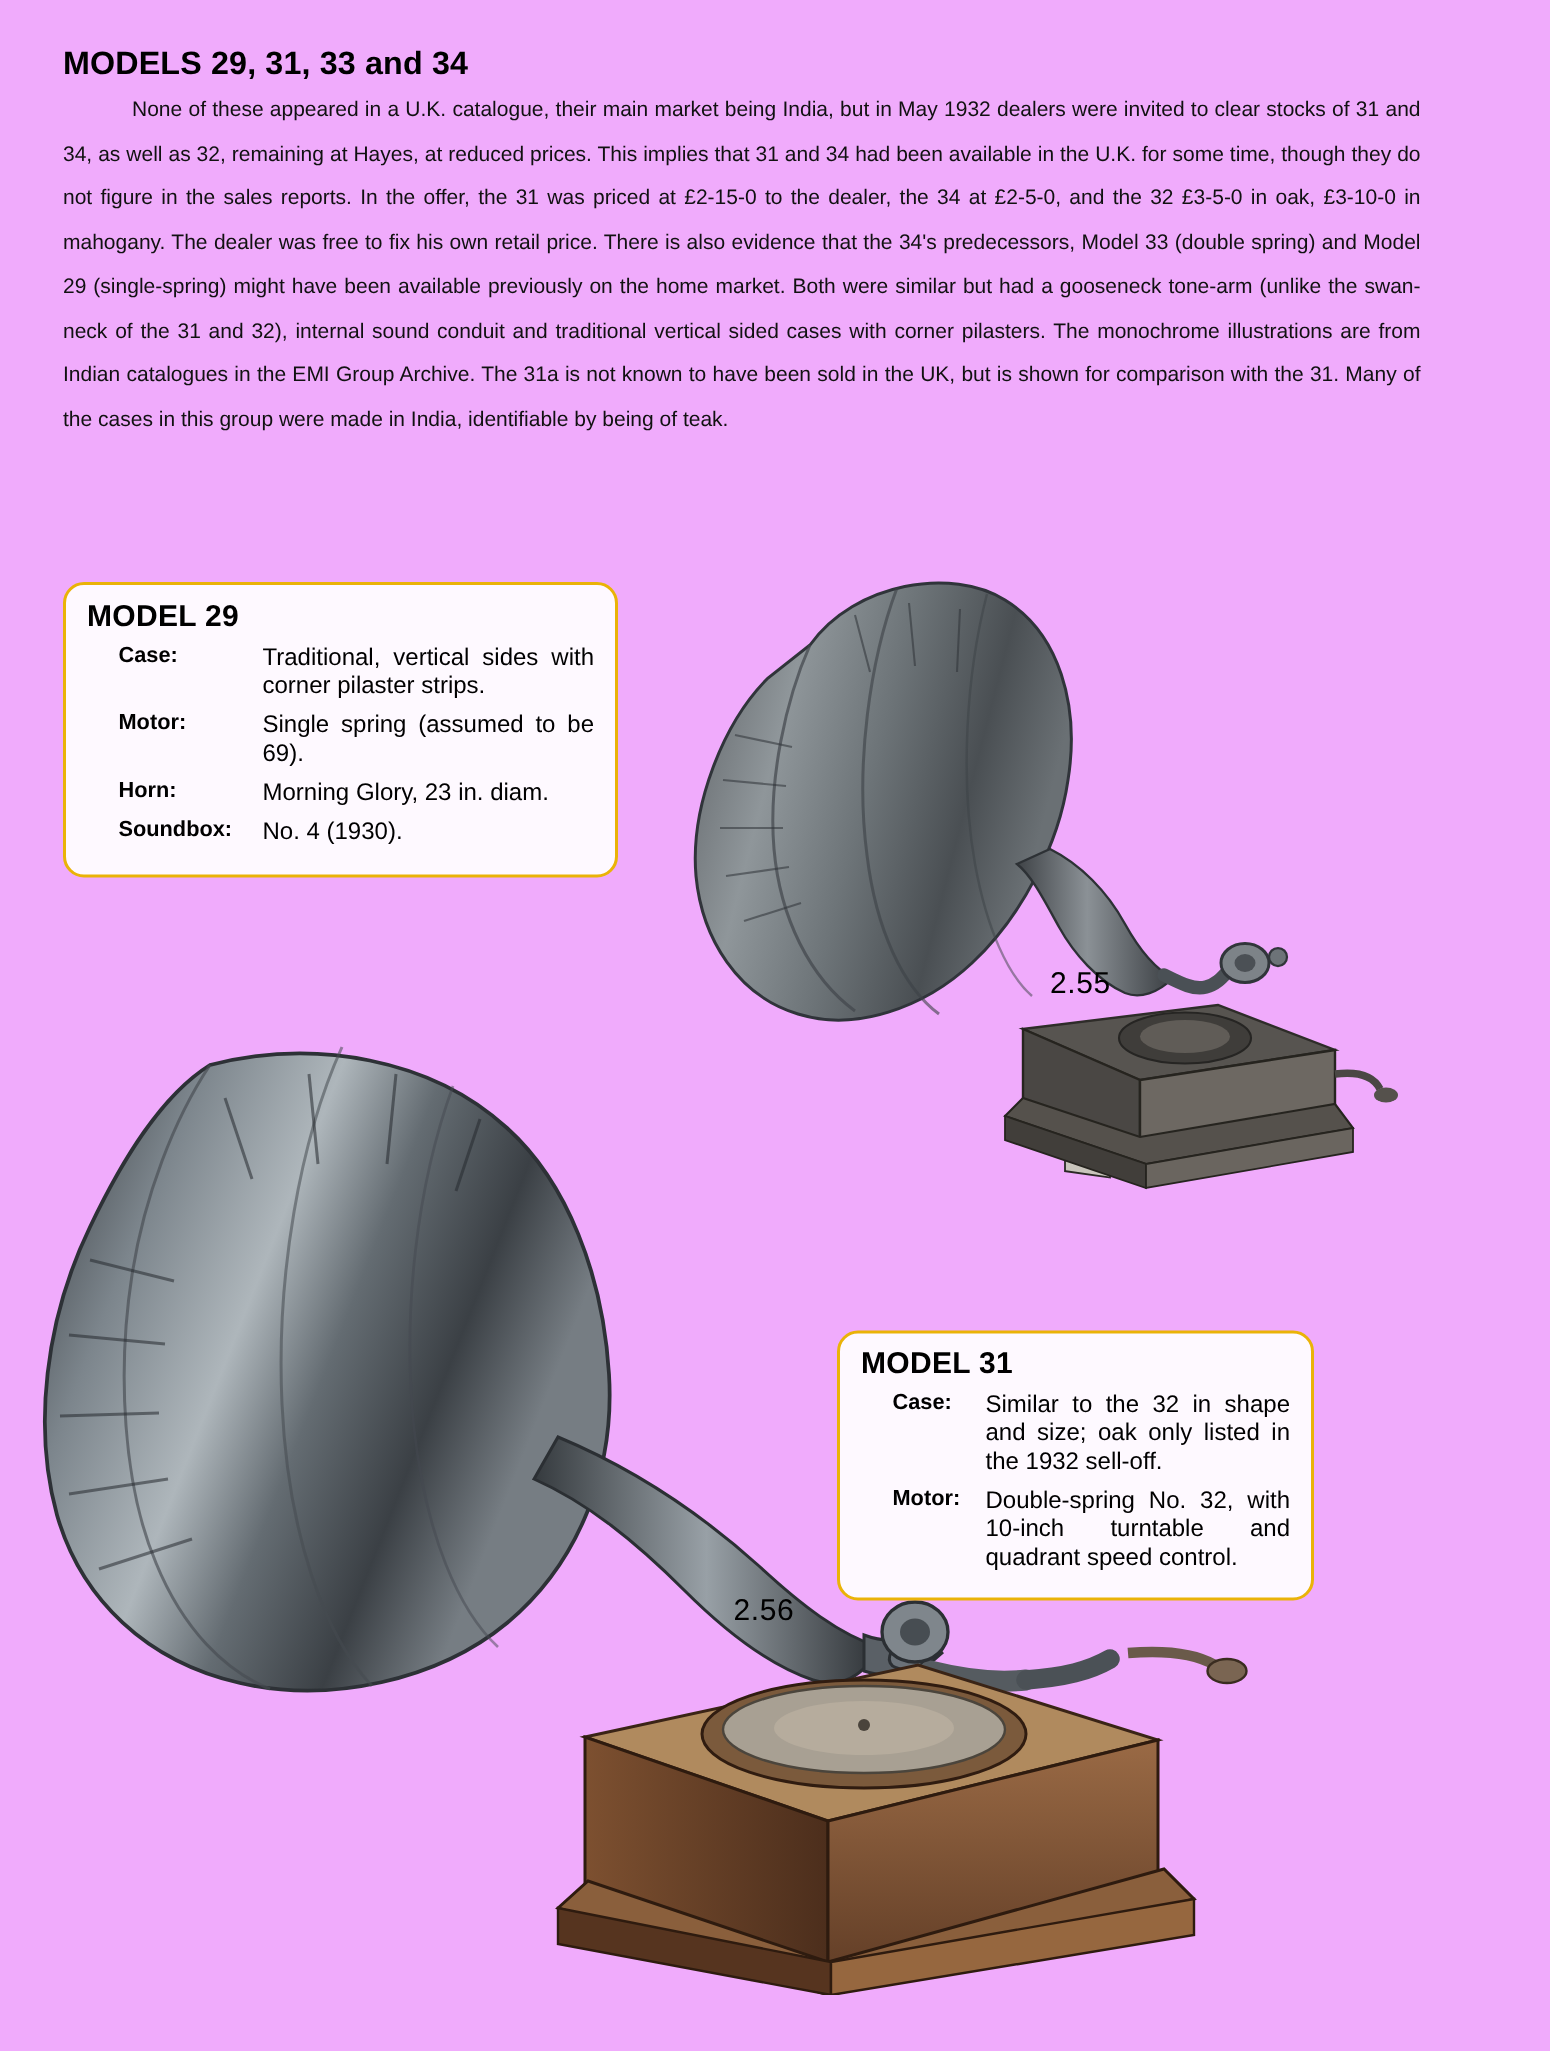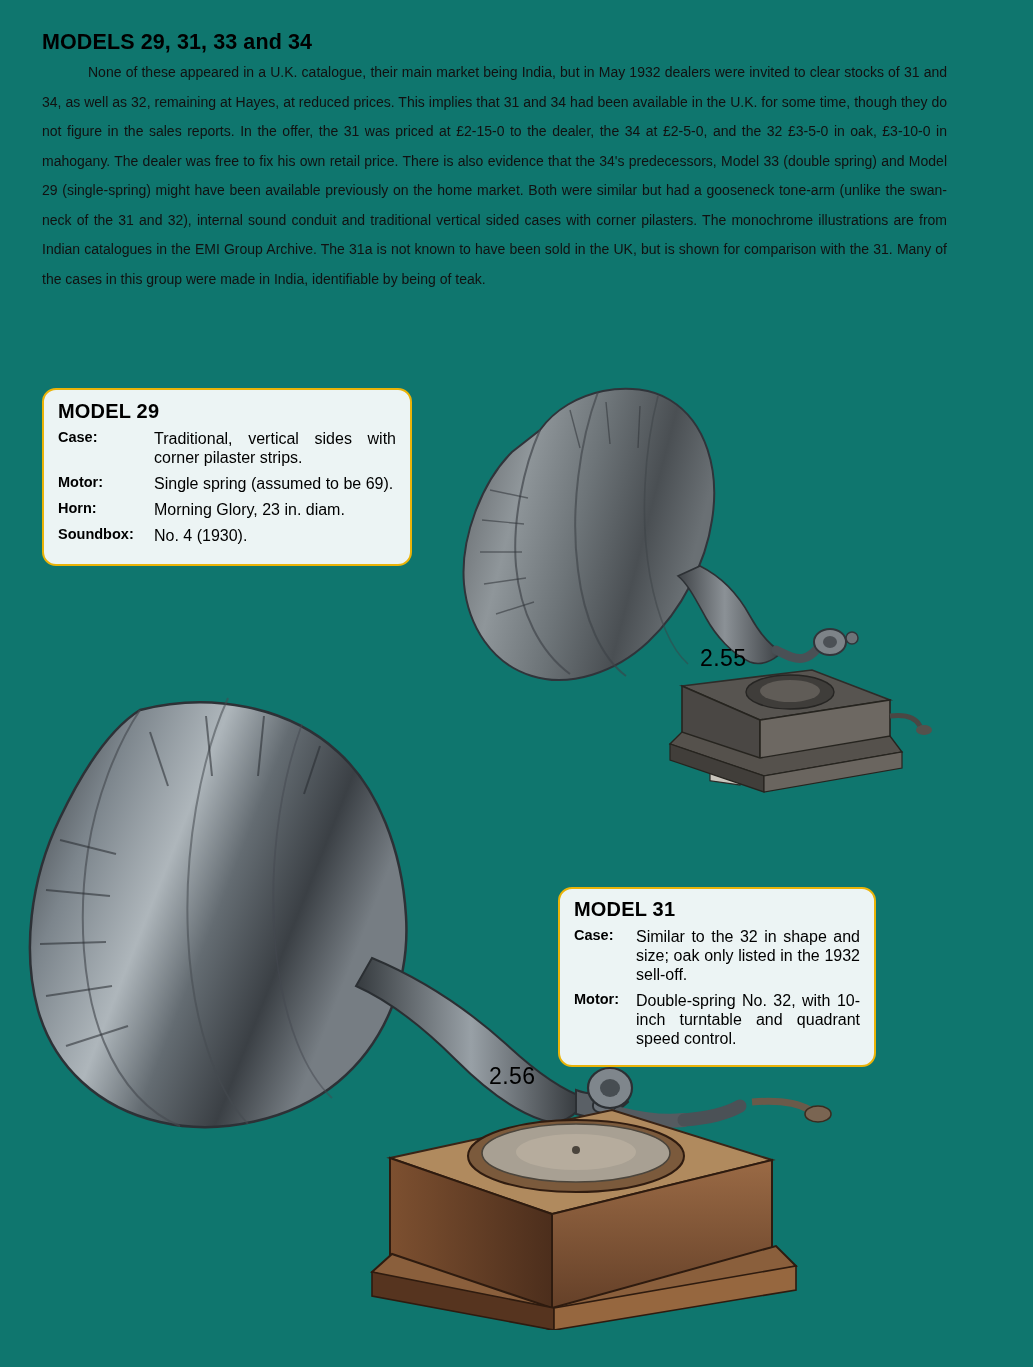--- a/index.html
+++ b/index.html
@@ -9,21 +9,21 @@
   }
   body {
     font-family: "Liberation Sans", sans-serif;
     color: #000000;
   }
   .page {
     position: relative;
     width: 1033px;
     height: 1367px;
     overflow: hidden;
-    background: #0f766e;
+    background: #f0abfc;
   }
 
   
   .heading {
     position: absolute;
     left: 42px;
     top: 30px;
     font-size: 21.5px;
     font-weight: bold;
     letter-spacing: 0.1px;
@@ -56,20 +56,21 @@
   }
   .specrow {
     display: flex;
     margin-bottom: 7px;
   }
   .specrow .lbl {
     font-size: 14.5px;
     font-weight: bold;
     flex: 0 0 auto;
     white-space: nowrap;
+    margin-left: 21px;
   }
   .specrow .val {
     font-size: 16px;
     line-height: 19px;
     text-align: justify;
     flex: 1 1 auto;
   }
 
   
   #box29 {
@@ -89,21 +90,21 @@
   }
   #box31 .specrow .lbl { width: 62px; }
   #box31 .lastline {
     font-size: 14.5px;
   }
   #box31 .lastline b { font-weight: bold; }
 
   
   .fignum {
     position: absolute;
-    font-size: 23px;
+    font-size: 20px;
     color: #000;
     letter-spacing: 0.4px;
     text-align: right;
   }
   #fig255 { left: 700px; top: 645px; }
   #fig256 { left: 489px; top: 1063px; }
 
   
   .illus { position: absolute; }
   #illus-top { left: 420px; top: 370px; width: 520px; height: 440px; }

